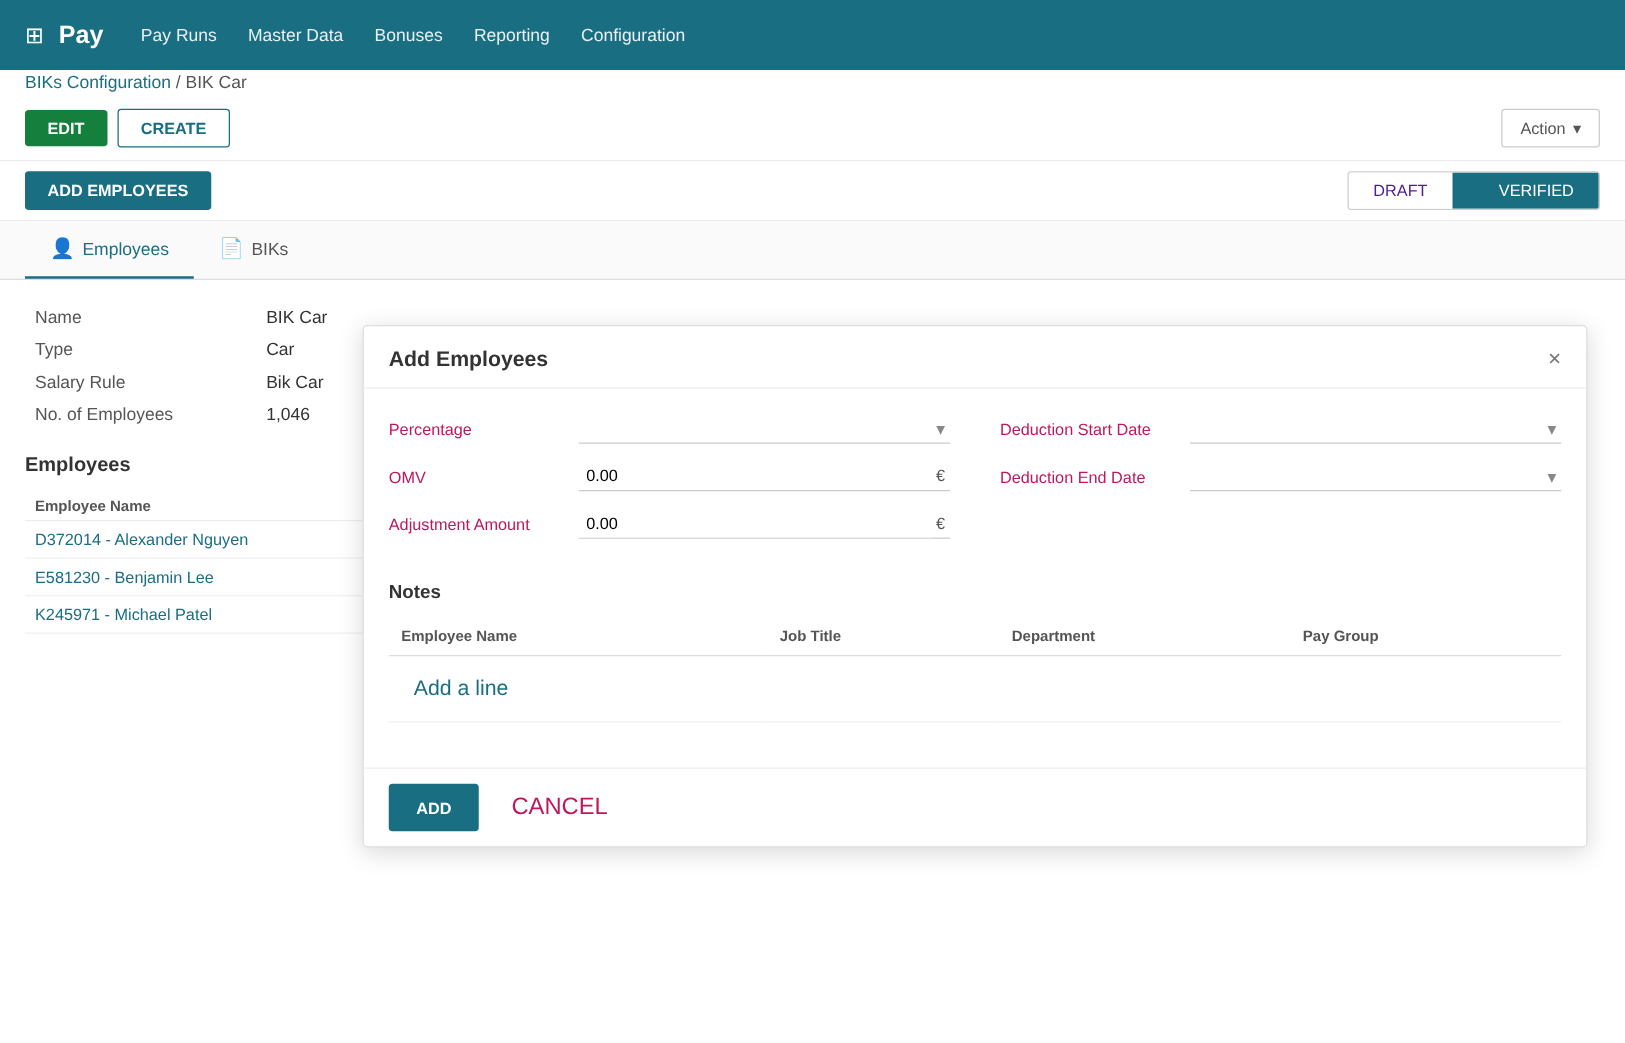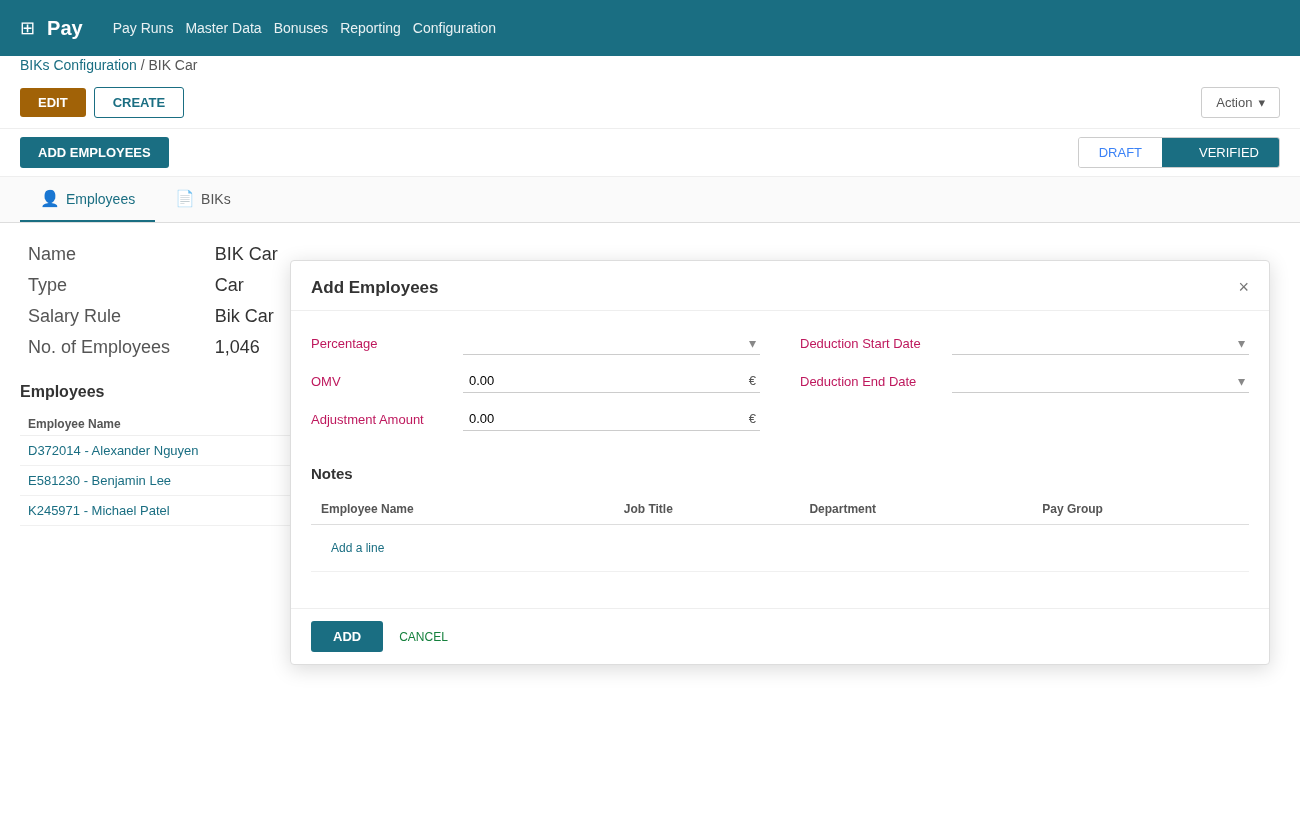--- a/index.html
+++ b/index.html
@@ -20,21 +20,21 @@
       cursor: pointer;
     }
     .topnav-brand {
       color: #fff;
       font-size: 20px;
       font-weight: bold;
       margin-right: 30px;
     }
     .topnav-menu {
       display: flex;
-      gap: 12px;
+      gap: 25px;
     }
     .topnav-menu a {
       color: rgba(255,255,255,0.9);
       text-decoration: none;
       font-size: 14px;
       cursor: pointer;
     }
 
     
     .breadcrumb {
@@ -46,21 +46,21 @@
     .breadcrumb span { color: #555; }
 
     
     .toolbar {
       display: flex;
       align-items: center;
       padding: 6px 20px 10px;
       gap: 8px;
     }
     .btn-edit {
-      background: #a16207;
+      background: #15803d;
       color: #fff;
       border: none;
       padding: 7px 18px;
       font-size: 13px;
       font-weight: bold;
       cursor: pointer;
       border-radius: 3px;
     }
     .btn-create {
       background: #fff;
@@ -110,21 +110,21 @@
       border: 1px solid #ccc;
       border-radius: 3px;
       overflow: hidden;
     }
     .status-btn {
       padding: 7px 20px;
       font-size: 13px;
       cursor: pointer;
       border: none;
       background: #fff;
-      color: #3b82f6;
+      color: #4c1d95;
     }
     .status-btn.active {
       background: #1a6e82;
       color: #fff;
       padding-left: 37px;
     }
 
     
     .content-area {
       display: flex;
@@ -156,21 +156,21 @@
       border-bottom-color: #1a6e82;
     }
     .tab-icon { font-size: 16px; color: #888; }
 
     
     .left-panel {
       width: 280px;
       flex-shrink: 0;
     }
     .info-table { width: 100%; border-collapse: collapse; margin-bottom: 20px; }
-    .info-table td { padding: 5px 8px; font-size: 18px; vertical-align: top; }
+    .info-table td { padding: 5px 8px; font-size: 14px; vertical-align: top; }
     .info-table td:first-child { color: #555; font-weight: normal; min-width: 120px; }
     .info-table td:last-child { color: #333; }
 
     .employees-section h3 {
       font-size: 16px;
       color: #333;
       margin-bottom: 12px;
       font-weight: bold;
     }
     .employee-list-header {
@@ -313,47 +313,47 @@
     .employee-table td {
       padding: 8px 10px;
       font-size: 13px;
       border-bottom: 1px solid #f0f0f0;
     }
     .add-line-btn {
       background: none;
       border: none;
       color: #1a6e82;
       cursor: pointer;
-      font-size: 12px;
+      font-size: 17px;
       padding: 8px 10px;
     }
 
     
     .modal-footer {
       padding: 12px 20px;
       border-top: 1px solid #eee;
       display: flex;
-      gap: 0;
+      gap: 10px;
     }
     .btn-add-modal {
       background: #1a6e82;
       color: #fff;
       border: none;
       padding: 8px 22px;
       font-size: 13px;
       font-weight: bold;
       cursor: pointer;
       border-radius: 3px;
     }
     .btn-cancel-modal {
       background: #fff;
-      color: #15803d;
+      color: #be185d;
       border: none;
       padding: 8px 16px;
-      font-size: 12px;
+      font-size: 19px;
       cursor: pointer;
       text-align: right;
     }
 
     .page-wrapper {
       background: #f0f0f0;
       min-height: 834px;
     }
     .page-inner {
       background: #fff;

